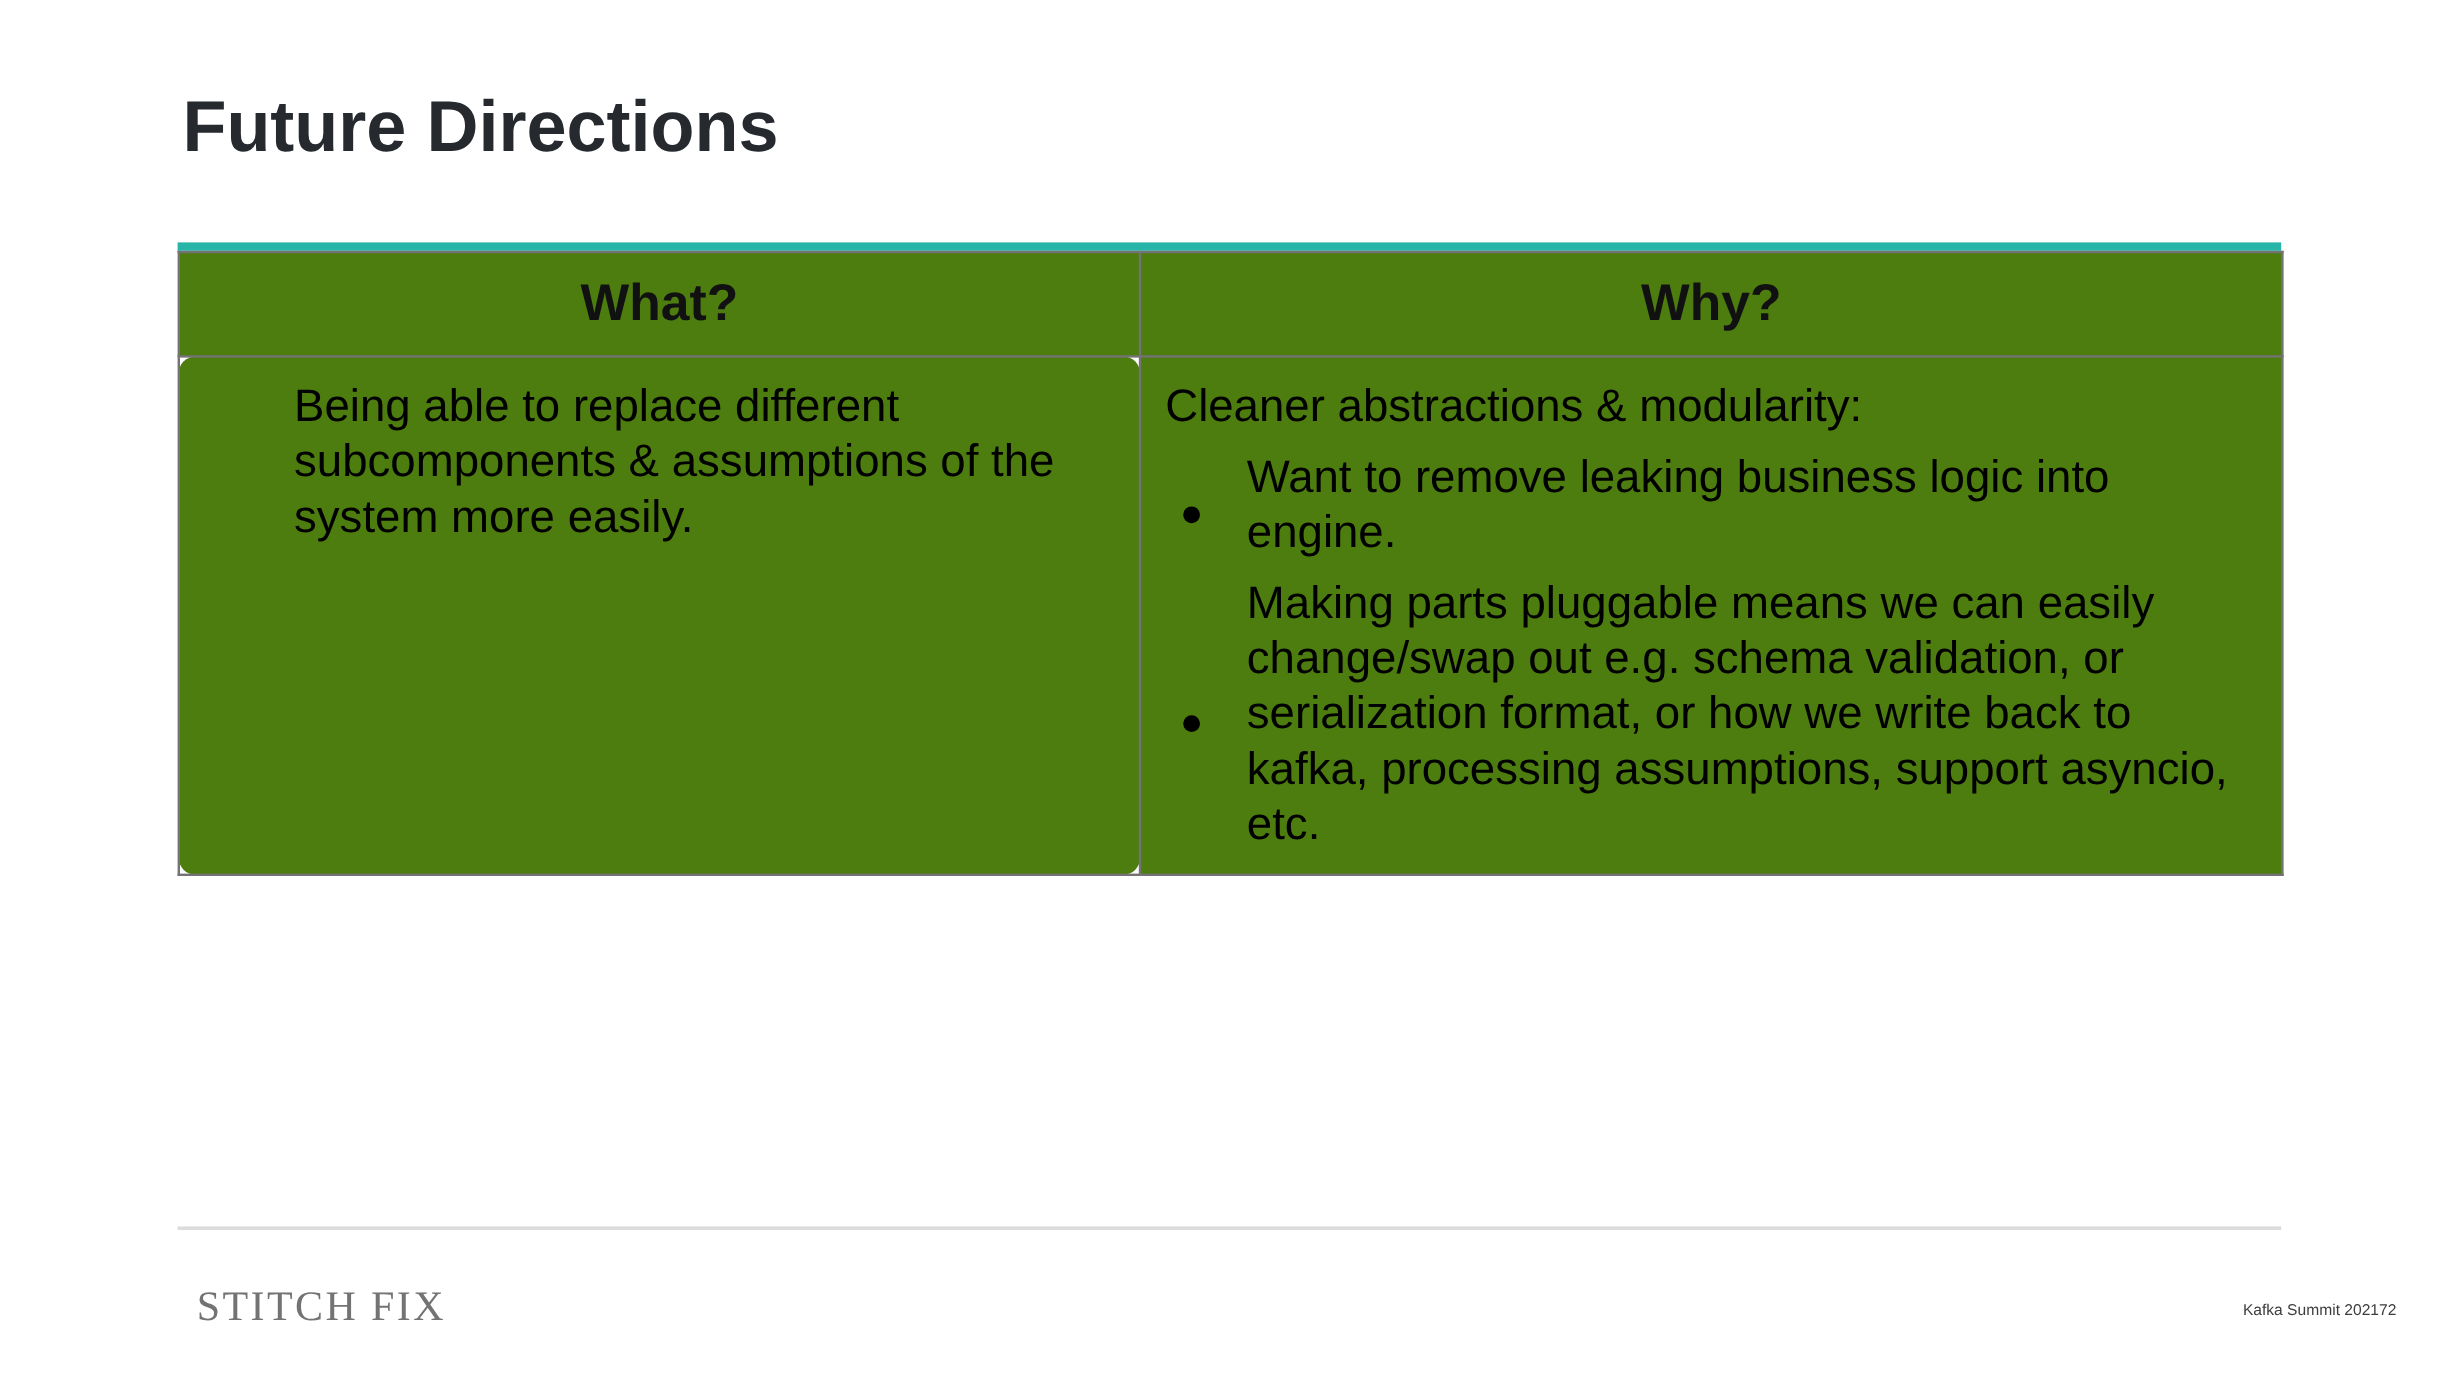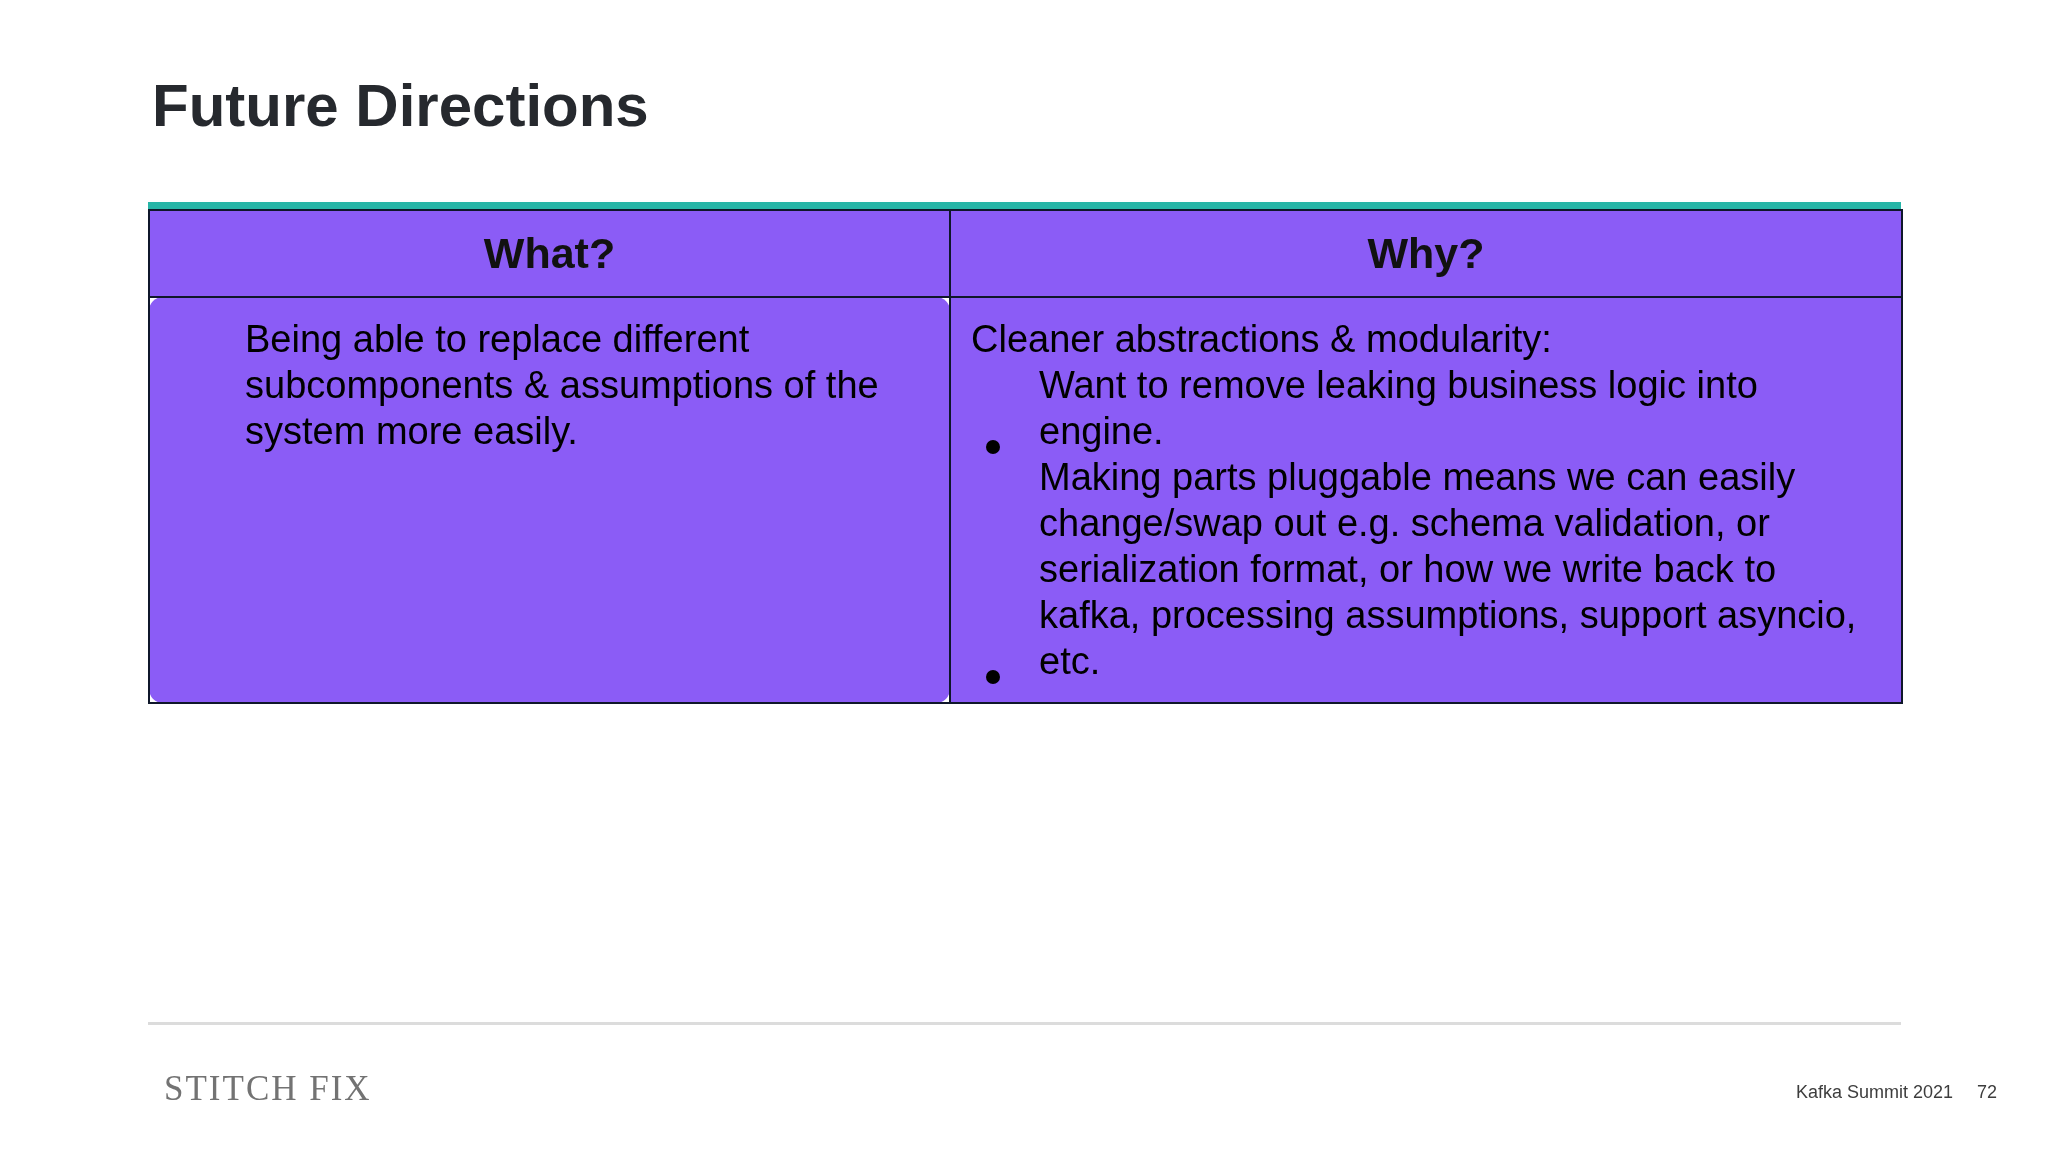--- a/index.html
+++ b/index.html
@@ -32,23 +32,23 @@
   table.future-table {
     position: absolute;
     left: 148px;
     top: 209px;
     width: 1753px;
     border-collapse: collapse;
     table-layout: fixed;
   }
   table.future-table th,
   table.future-table td {
-    border: 2px solid #0f172a;
+    border: 2px solid #737373;
     vertical-align: top;
-    background: #8b5cf6;
+    background: #4d7c0f;
   }
   table.future-table th {
     height: 85px;
     vertical-align: middle;
     text-align: center;
     font-size: 43px;
     font-weight: 700;
     color: #111111;
     padding: 0;
   }
@@ -59,21 +59,21 @@
     border-radius: 14px;
   }
   td.why-cell {
     padding: 18px 14px 18px 20px;
     font-size: 38px;
     line-height: 46px;
   }
   tr.row-1 { height: 402px; }
   tr.row-2 { height: 122px; }
   .multiline { white-space: pre-line; }
-  .bullet { display: flex; align-items: flex-end; }
+  .bullet { display: flex; align-items: center; margin-top: 13px; }
   .bullet-dot {
     flex: none;
     width: 14px;
     height: 14px;
     border-radius: 50%;
     background: #000;
     margin: 16px 0 0 15px;
   }
   .bullet-text { margin-left: 39px; white-space: pre-line; }
   .footer-rule {
@@ -93,22 +93,21 @@
     line-height: 42px;
     letter-spacing: 2px;
     color: #737373;
   }
   .footer-right {
     position: absolute;
     right: 51px;
     top: 1080px;
     display: flex;
     align-items: baseline;
-    gap: 24px;
-    font-size: 18px;
+    font-size: 13px;
     line-height: 24px;
     color: #3d3d3d;
   }
 </style>
 </head>
 <body>
 
 <div class="slide">
 
   <div class="slide-title">Future Directions</div>

